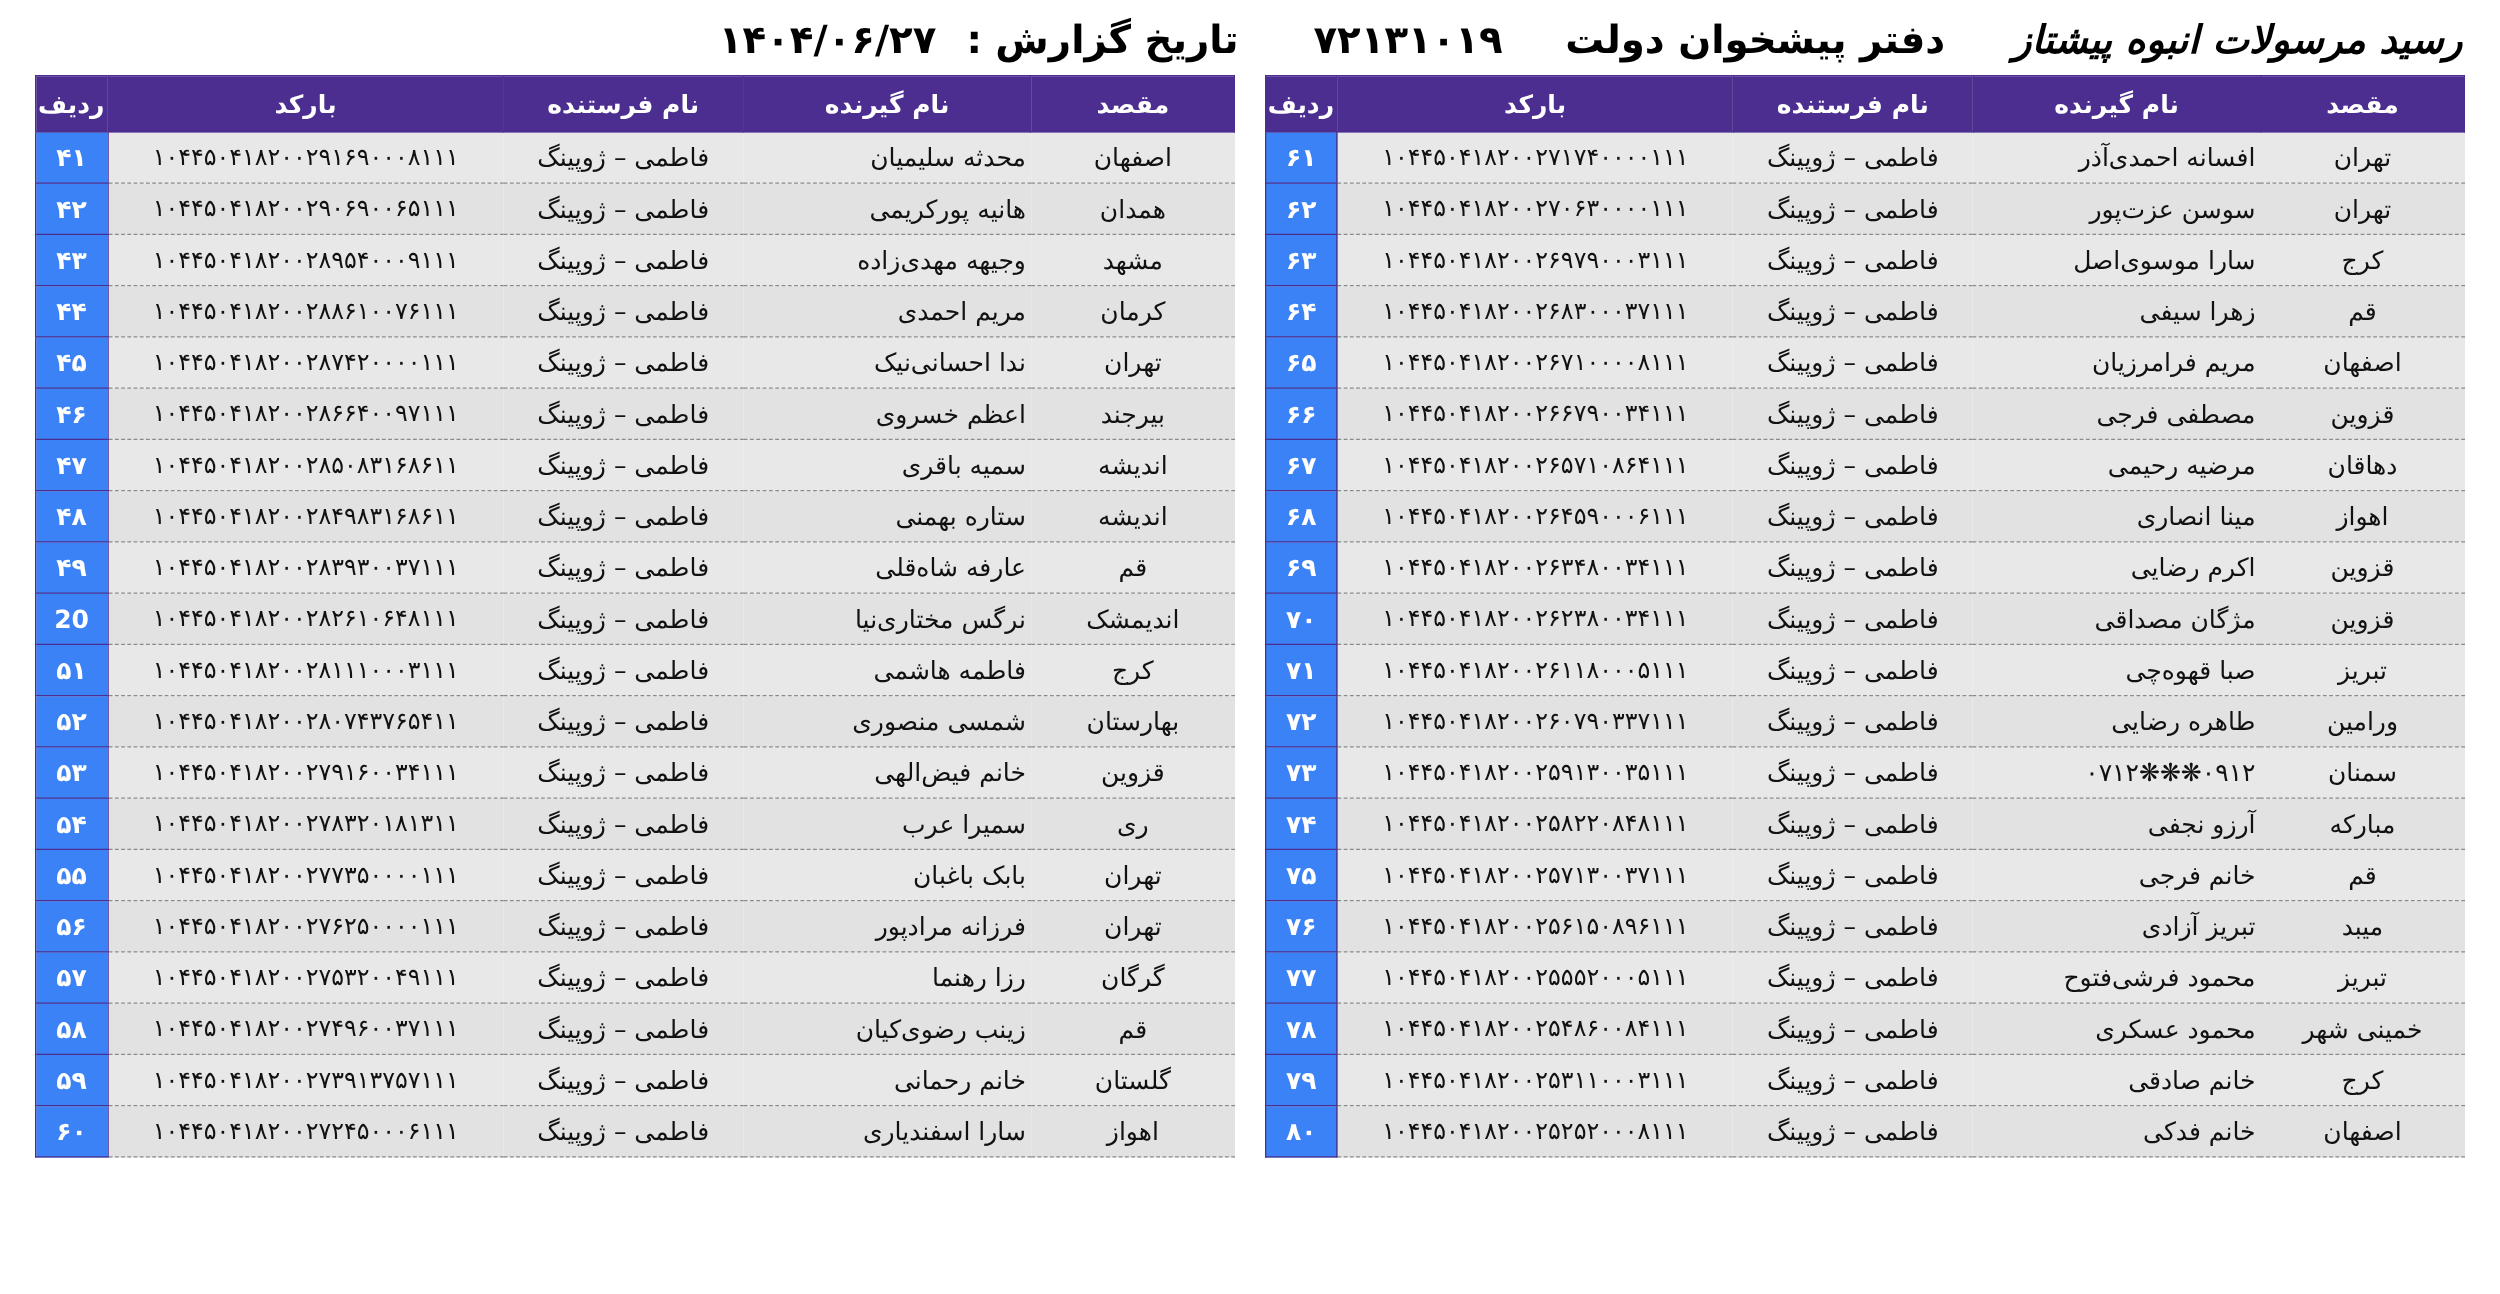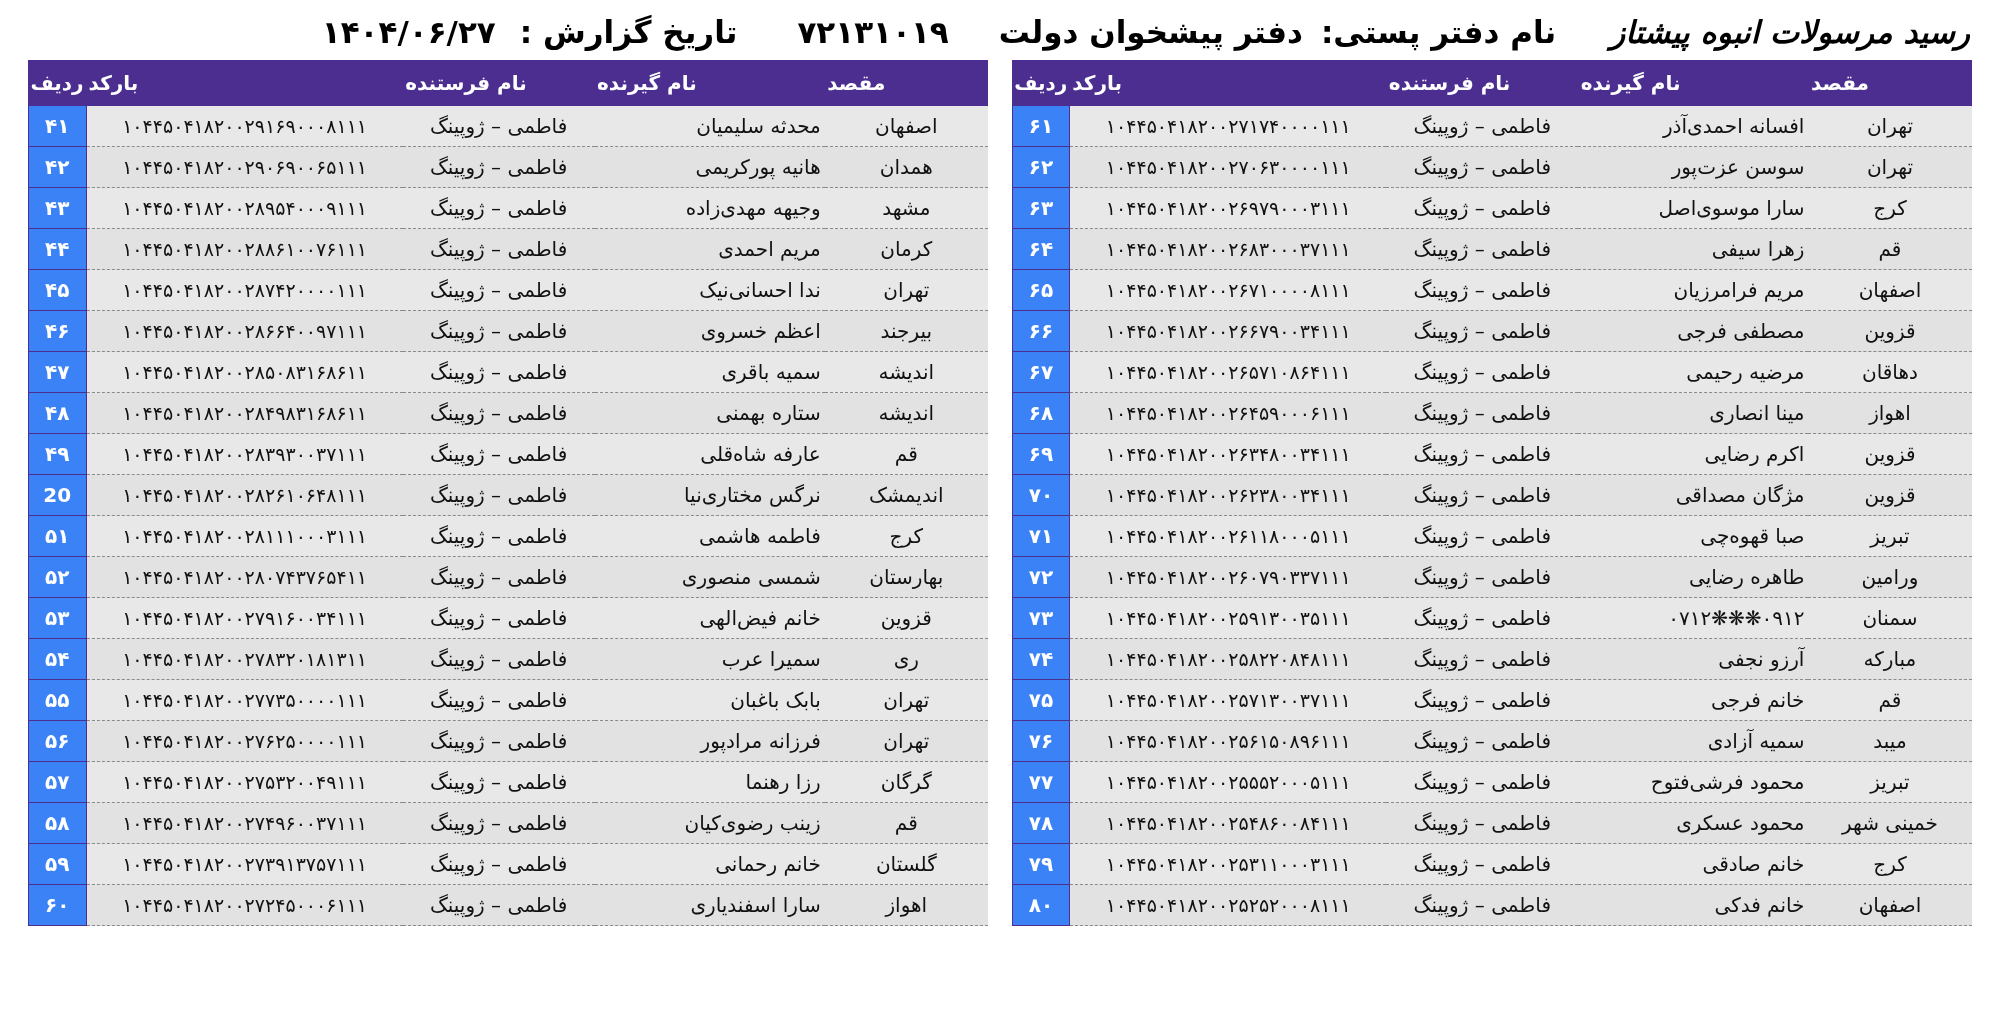--- a/index.html
+++ b/index.html
@@ -57,21 +57,21 @@
     table-layout: fixed;
     direction: rtl;
   }
   thead th {
     background: #4b2e8f;
     color: #ffffff;
     font-size: 20px;
     font-weight: bold;
     padding: 10px 2px;
     border: 1px solid #4b2e8f;
-    text-align: left;
+    text-align: center;
     white-space: nowrap;
   }
   tbody td {
     font-size: 20px;
     padding: 8px 4px;
     border-top: 1px dashed #8a8a8a;
     border-bottom: 1px dashed #8a8a8a;
     text-align: center;
     white-space: nowrap;
     background: #e6e6e6;
@@ -104,21 +104,20 @@
   }
   .table-outer table { width: 100%; }
 </style>
 </head>
 <body>
 
 <div class="page">
 
   <div class="header-bar">
     <span class="header-seg hdr-title">رسید مرسولات انبوه  پیشتاز</span>
-    <span class="header-seg hdr-office-label">نام دفتر پستی:</span>
     <span class="header-seg hdr-office-value">دفتر پیشخوان دولت</span>
     <span class="header-seg hdr-code">۷۲۱۳۱۰۱۹</span>
     <span class="header-seg hdr-date-label">تاریخ گزارش :</span>
     <span class="header-seg hdr-date-value">۱۴۰۴/۰۶/۲۷</span>
   </div>
 
   <div class="tables-wrap">
 
     <div class="table-outer">
       <table>
@@ -239,21 +238,21 @@
             </tr>
             <tr>
               <td class="col-dest">قم</td>
               <td class="col-receiver">خانم فرجی</td>
               <td class="col-sender">فاطمی – ژوپینگ</td>
               <td class="col-barcode">۱۰۴۴۵۰۴۱۸۲۰۰۲۵۷۱۳۰۰۳۷۱۱۱</td>
               <td class="col-row">۷۵</td>
             </tr>
             <tr>
               <td class="col-dest">میبد</td>
-              <td class="col-receiver">سمیه آزادی</td>
+              <td class="col-receiver">تبریز آزادی</td>
               <td class="col-sender">فاطمی – ژوپینگ</td>
               <td class="col-barcode">۱۰۴۴۵۰۴۱۸۲۰۰۲۵۶۱۵۰۸۹۶۱۱۱</td>
               <td class="col-row">۷۶</td>
             </tr>
             <tr>
               <td class="col-dest">تبریز</td>
               <td class="col-receiver">محمود فرشی‌فتوح</td>
               <td class="col-sender">فاطمی – ژوپینگ</td>
               <td class="col-barcode">۱۰۴۴۵۰۴۱۸۲۰۰۲۵۵۵۲۰۰۰۵۱۱۱</td>
               <td class="col-row">۷۷</td>

